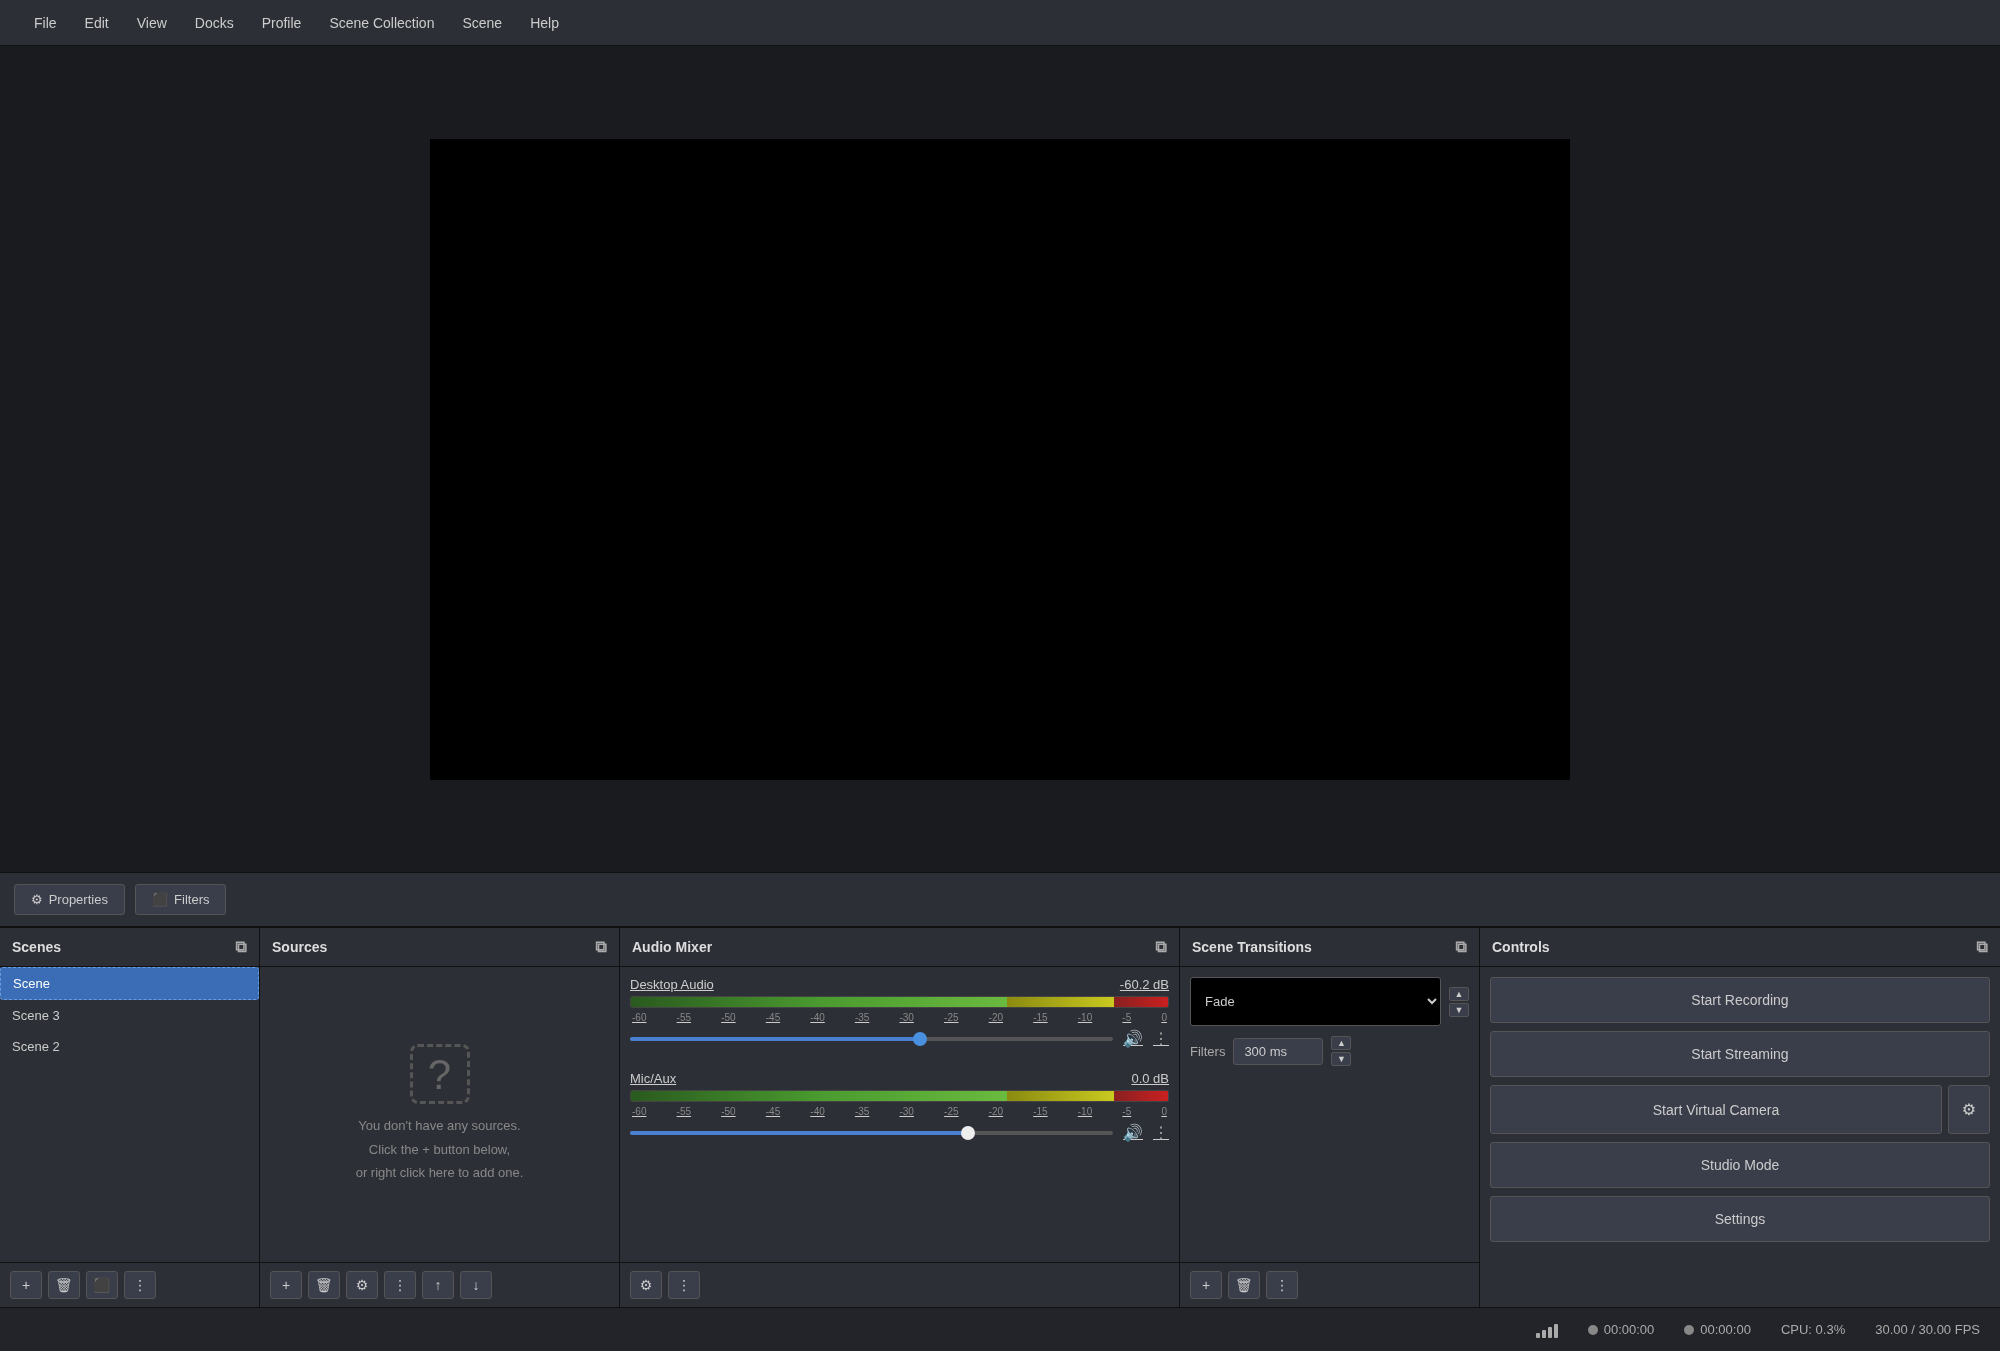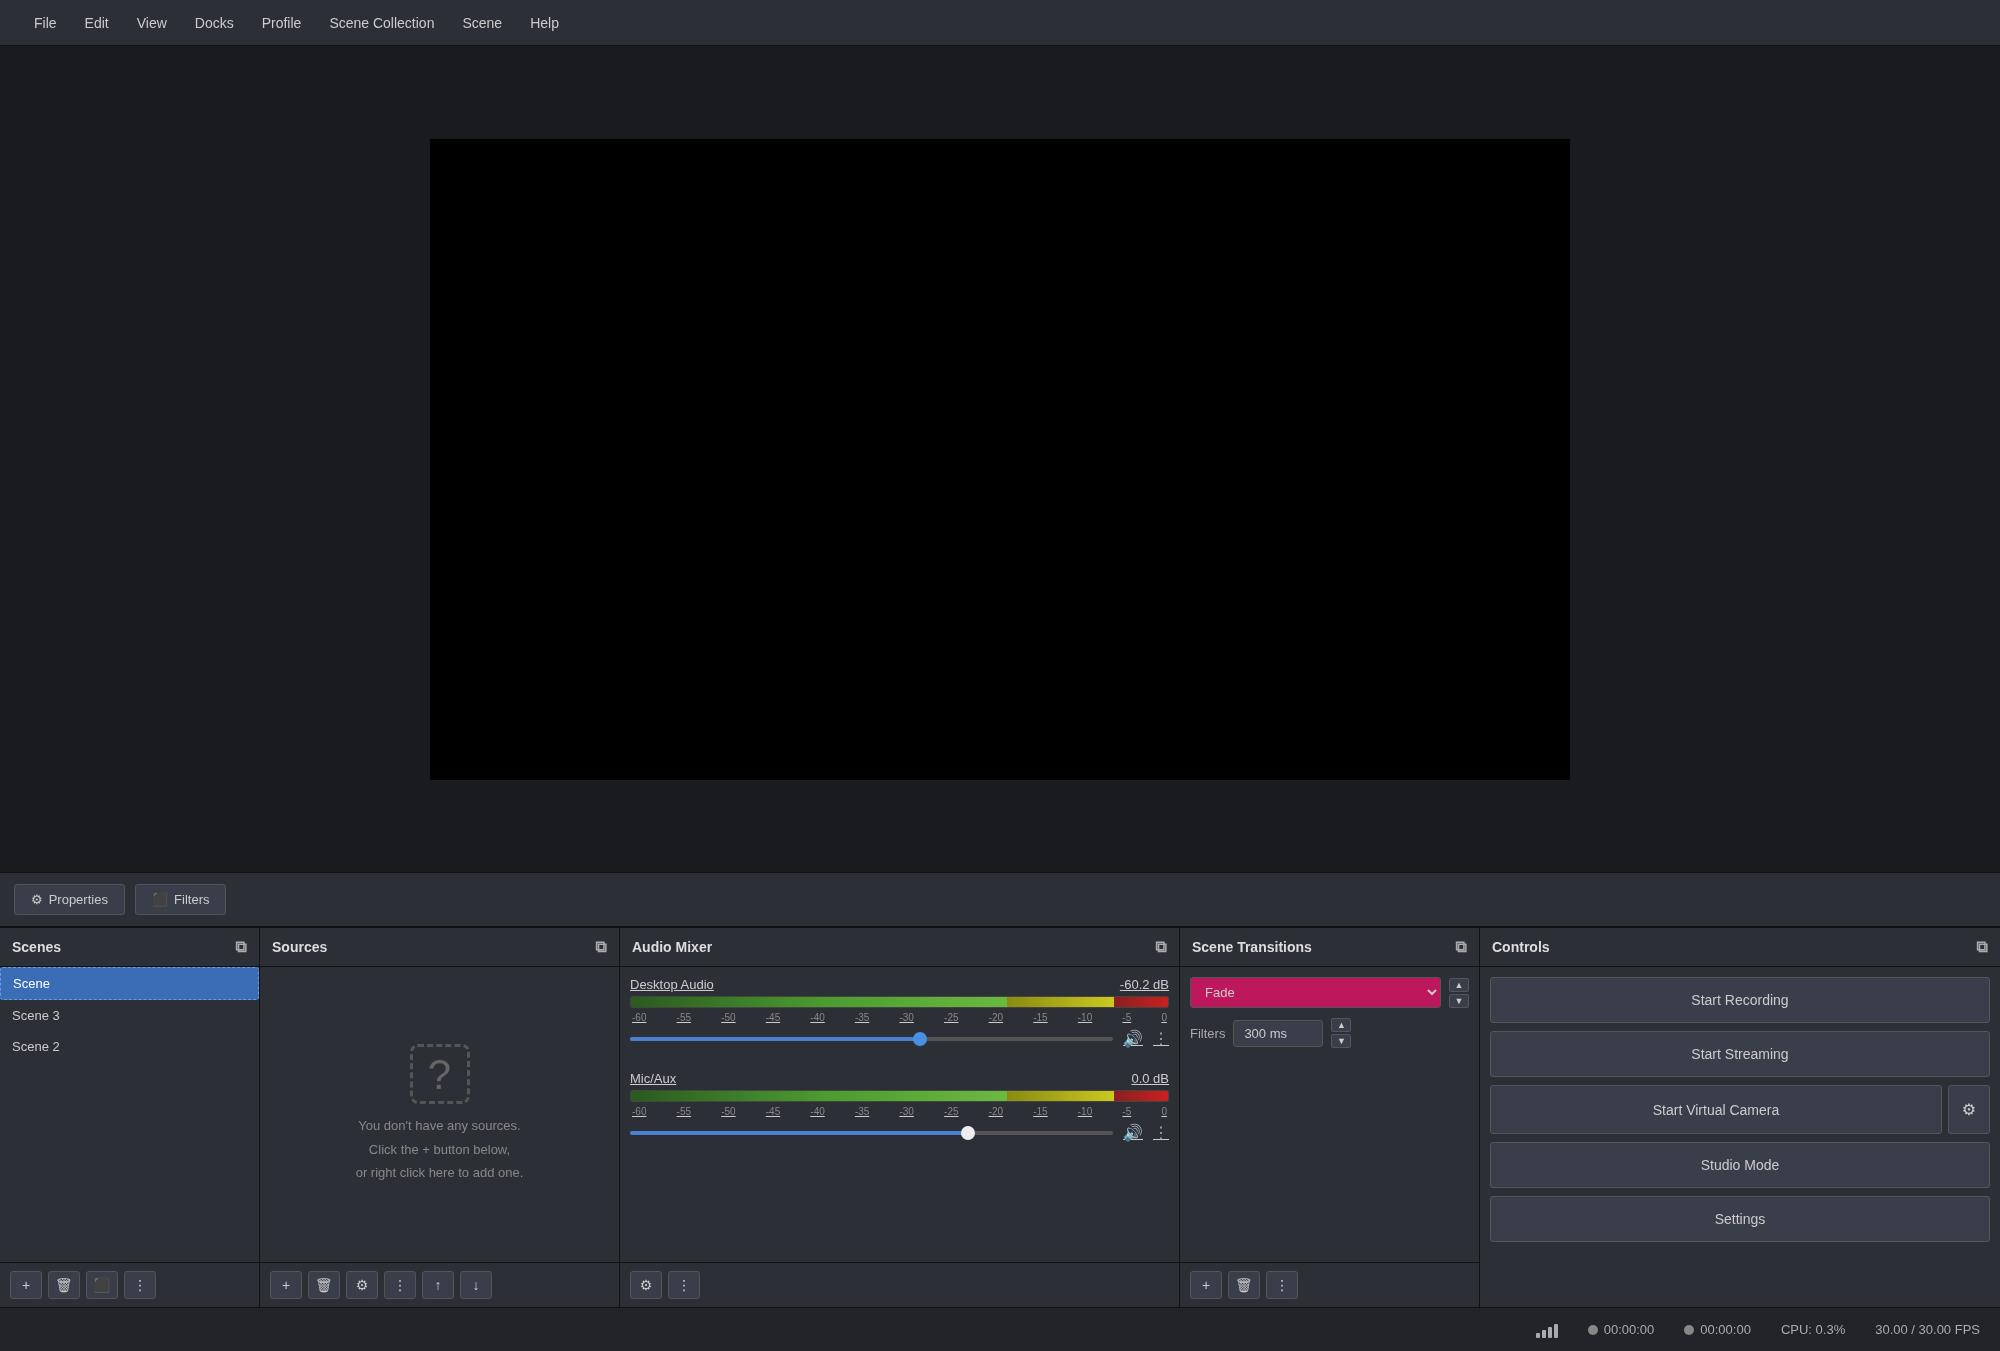--- a/index.html
+++ b/index.html
@@ -290,24 +290,24 @@
       flex-direction: column;
       gap: 10px;
     }
     .transition-select-row {
       display: flex;
       align-items: center;
       gap: 8px;
     }
     .transition-select {
       flex: 1;
-      background: #be185d;
+      background: #000000;
       border: 1px solid #555;
       color: #ccc;
-      padding: 6px 10px;
+      padding: 15px 10px;
       border-radius: 3px;
       font-size: 13px;
       cursor: pointer;
     }
     .transition-spinner {
       display: flex;
       flex-direction: column;
       gap: 2px;
     }
     .spinner-btn {

